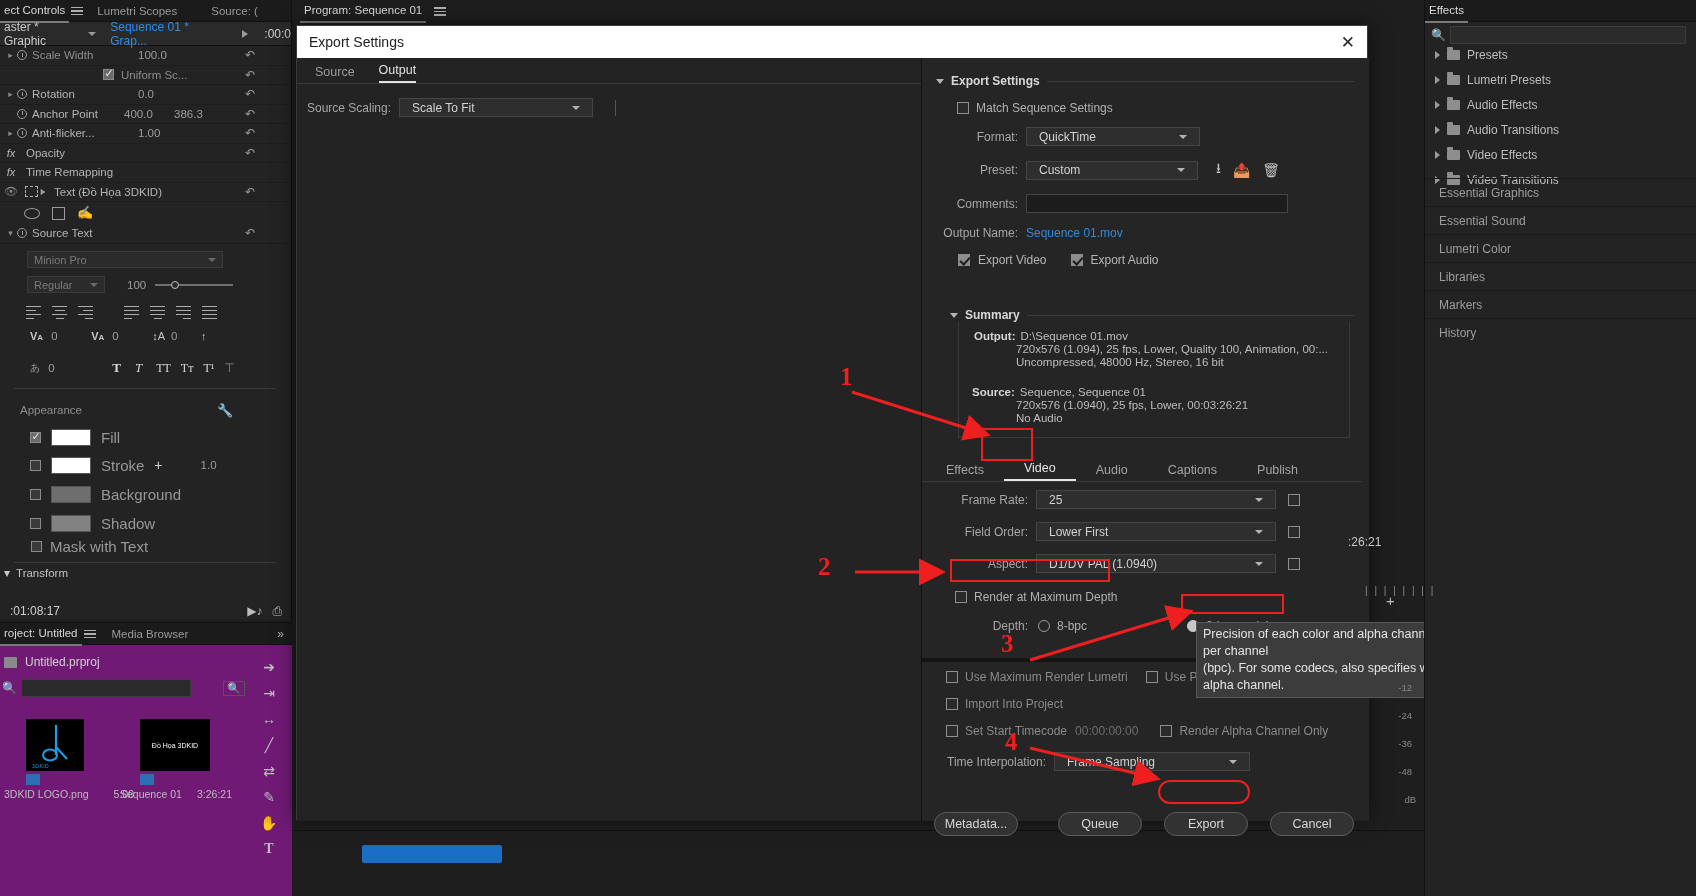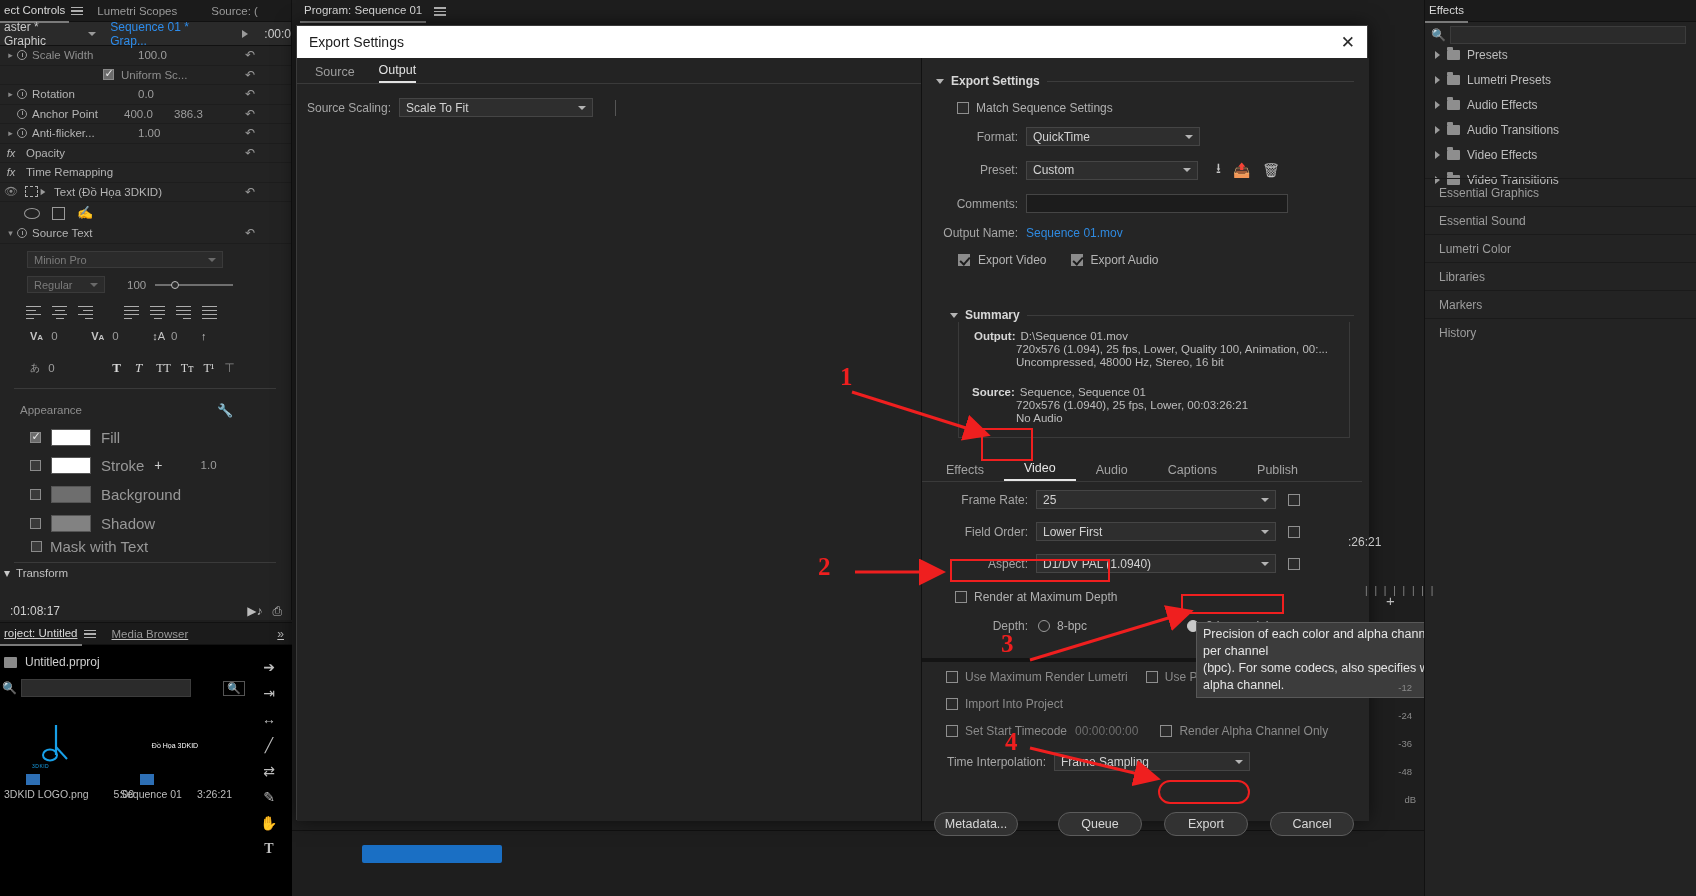--- a/index.html
+++ b/index.html
@@ -80,21 +80,21 @@
 
   .left-pane{ position:absolute; left:0; top:0; width:625px; height:763px; background:#232323; border-right:1px solid #111;}
   .right-pane{ position:absolute; left:625px; top:0; width:447px; height:763px; background:#252525;}
 
   .dlg-tabs{ height:26px; display:flex; align-items:flex-end; padding-left:18px; gap:24px; border-bottom:1px solid #3a3a3a;}
   .dlg-tab{ font-size:12.5px; color:#9d9d9d; padding-bottom:4px;}
   .dlg-tab.active{ color:#e2e2e2; border-bottom:2px solid #e2e2e2;}
 
   .row{ display:flex; align-items:center; }
   .lbl{ color:#a6a6a6; font-size:12px; text-align:right;}
-  .select{ height:19px; background:#2e2e2e; border:1px solid #454545; color:#d2d2d2; font-size:12px; display:flex; align-items:center; justify-content:space-between; padding:0 6px;gap:24px;}
+  .select{ height:19px; background:#2e2e2e; border:1px solid #454545; color:#d2d2d2; font-size:12px; display:flex; align-items:center; justify-content:space-between; padding:0 12px;gap:24px;}
   .select .cv{ display:inline-block; width:0;height:0;border-left:4px solid transparent;border-right:4px solid transparent;border-top:4px solid #b4b4b4;}
   .field{ height:19px; background:#1c1c1c; border:1px solid #454545;}
 
   .section-h{ display:flex; align-items:center; gap:7px; color:#d7d7d7; font-size:12px; font-weight:bold;}
   .section-h .line{ flex:1; height:1px; background:#3c3c3c;}
   .cv-down{ display:inline-block; width:0;height:0;border-left:4px solid transparent;border-right:4px solid transparent;border-top:5px solid #b4b4b4;}
 
   .cb{ width:12px;height:12px; border:1.3px solid #8f8f8f; background:#2a2a2a; display:inline-block; position:relative; flex:0 0 auto;}
   .cb.checked{ background:#8c8c8c; border-color:#8c8c8c;}
   .cb.checked:after{ content:""; position:absolute; left:3px; top:0px; width:4px;height:8px; border:solid #1c1c1c; border-width:0 2px 2px 0; transform:rotate(42deg);}
@@ -123,21 +123,21 @@
   .rp-item{ height:25px; display:flex; align-items:center; gap:7px; padding-left:10px; color:#bdbdbd; font-size:12px;}
   .tri-sm{ width:0;height:0;border-top:4px solid transparent;border-bottom:4px solid transparent;border-left:5px solid #9a9a9a;}
   .folder{ width:13px;height:10px; background:#8e8e8e; position:relative; border-radius:1px;}
   .folder:before{ content:""; position:absolute; left:0; top:-3px; width:6px;height:3px;background:#8e8e8e; border-radius:1px 1px 0 0;}
   .rp-panel-tab{ height:28px; display:flex; align-items:center; padding-left:14px; color:#9d9d9d; font-size:12px; border-top:1px solid #1a1a1a;}
 
   
   .db-scale{ color:#8a8a8a; font-size:9.5px; text-align:right;}
 
   
-  #project-panel{ left:0; top:622px; width:292px; height:274px; background:#000000; border-top:1px solid #111;text-decoration:underline;}
+  #project-panel{ left:0; top:622px; width:292px; height:274px; background:#701a75; border-top:1px solid #111;}
   .thumb{ width:60px;height:52px; background:#000; position:relative; overflow:hidden;}
   .thumb-label{ color:#bdbdbd; font-size:10.5px;}
   .search-input{ height:18px; background:#2b2b2b; border:1px solid #3c3c3c;}
 
   #timeline-strip{ left:292px; top:830px; width:1132px; height:66px; background:#1e1e1e; border-top:1px solid #111;}
 </style>
 </head>
 <body>
 
 <div id="app-bg" class="abs"></div>

